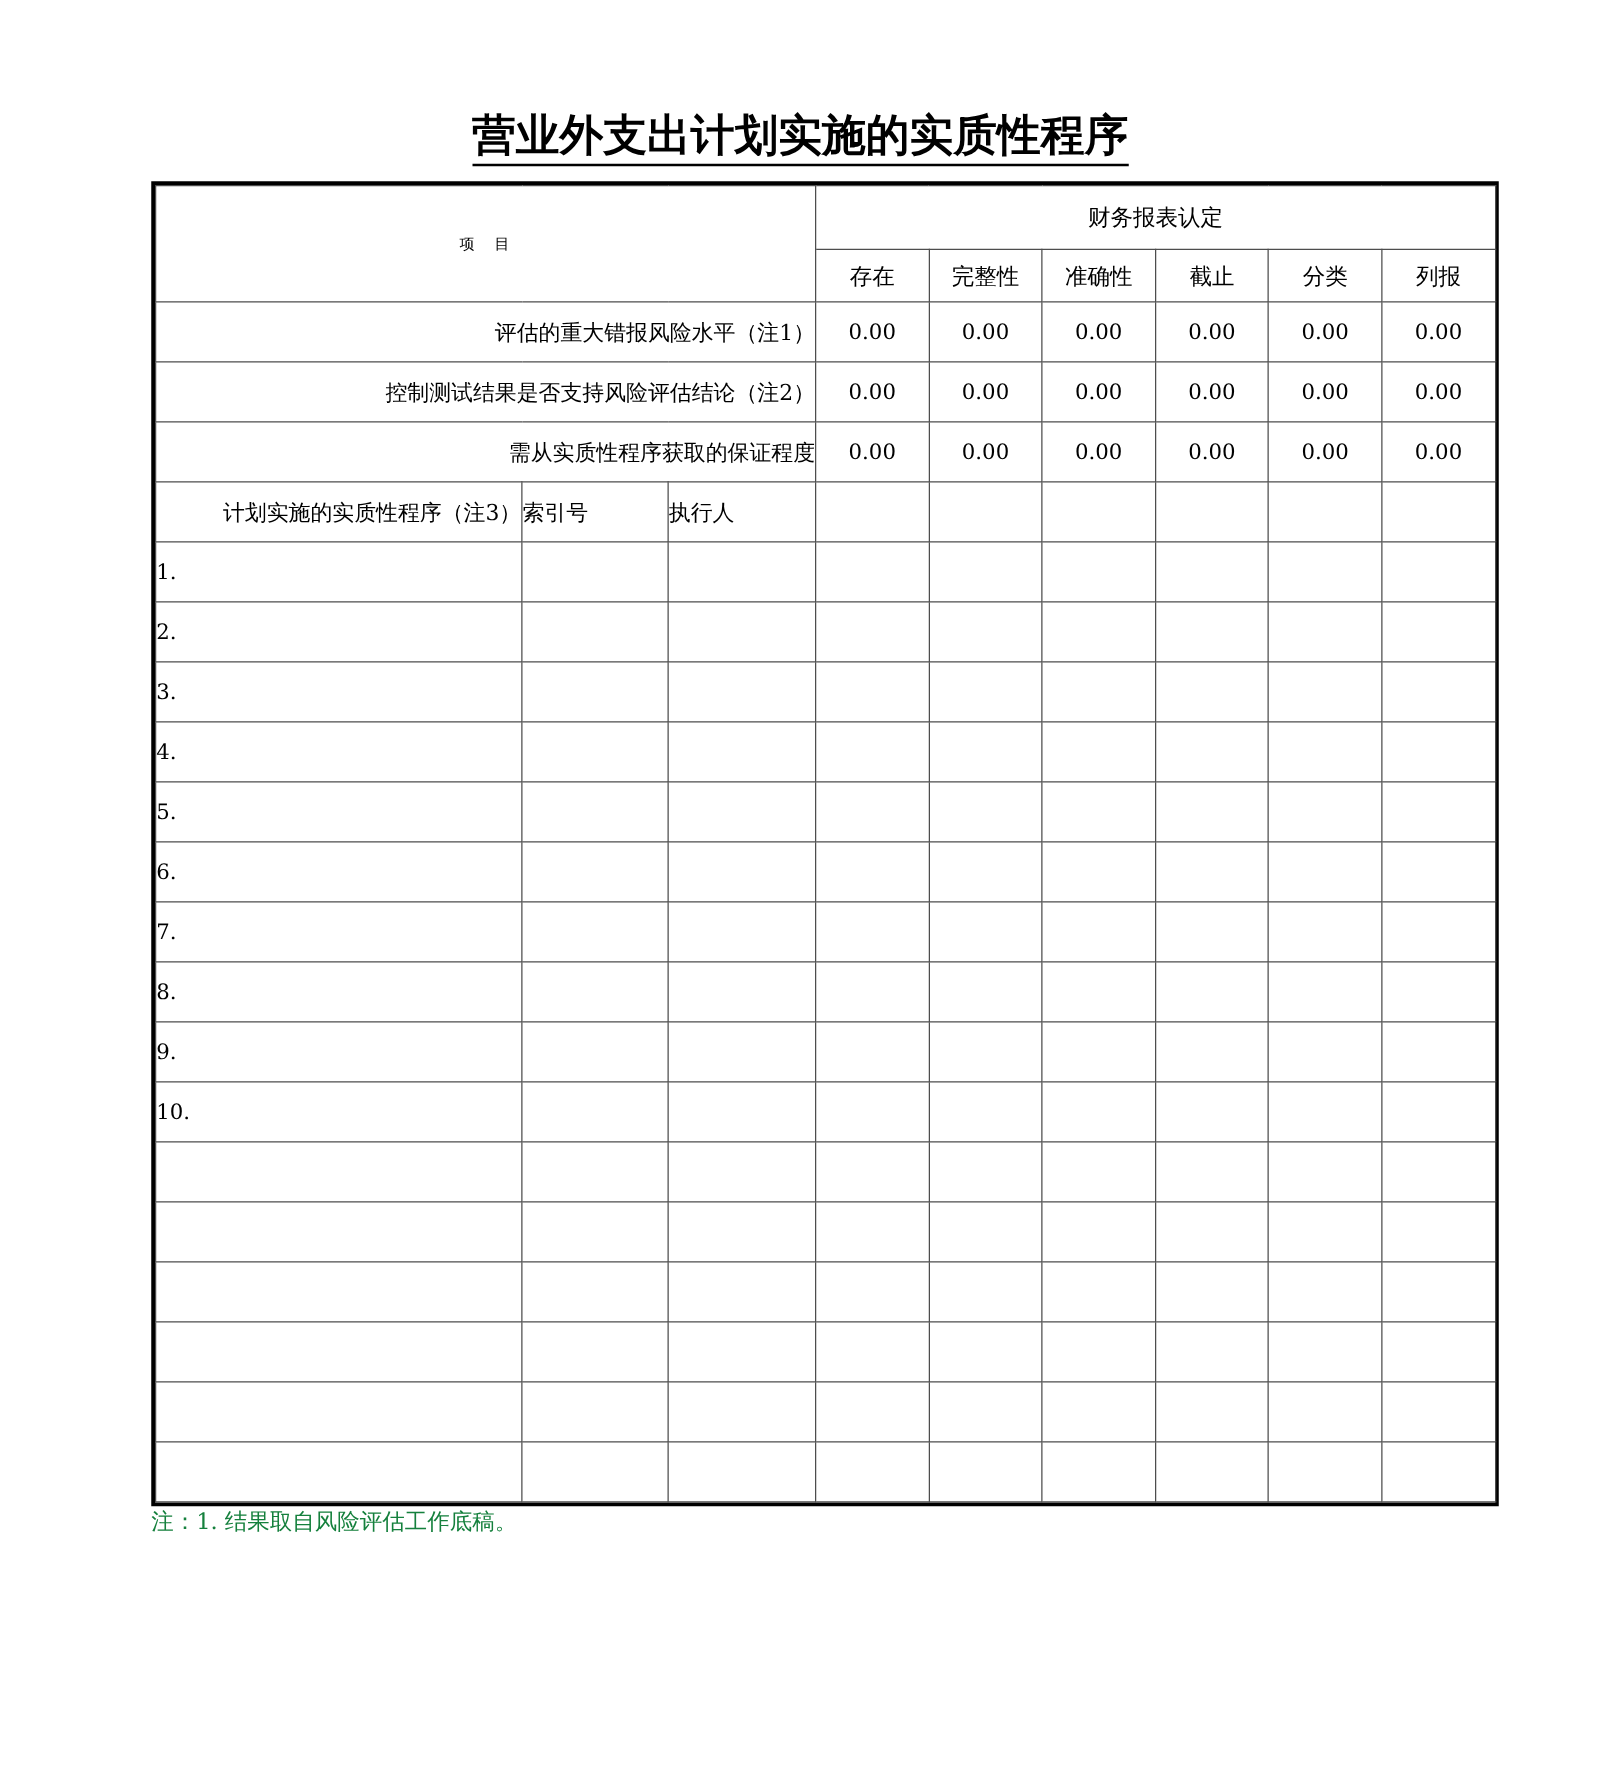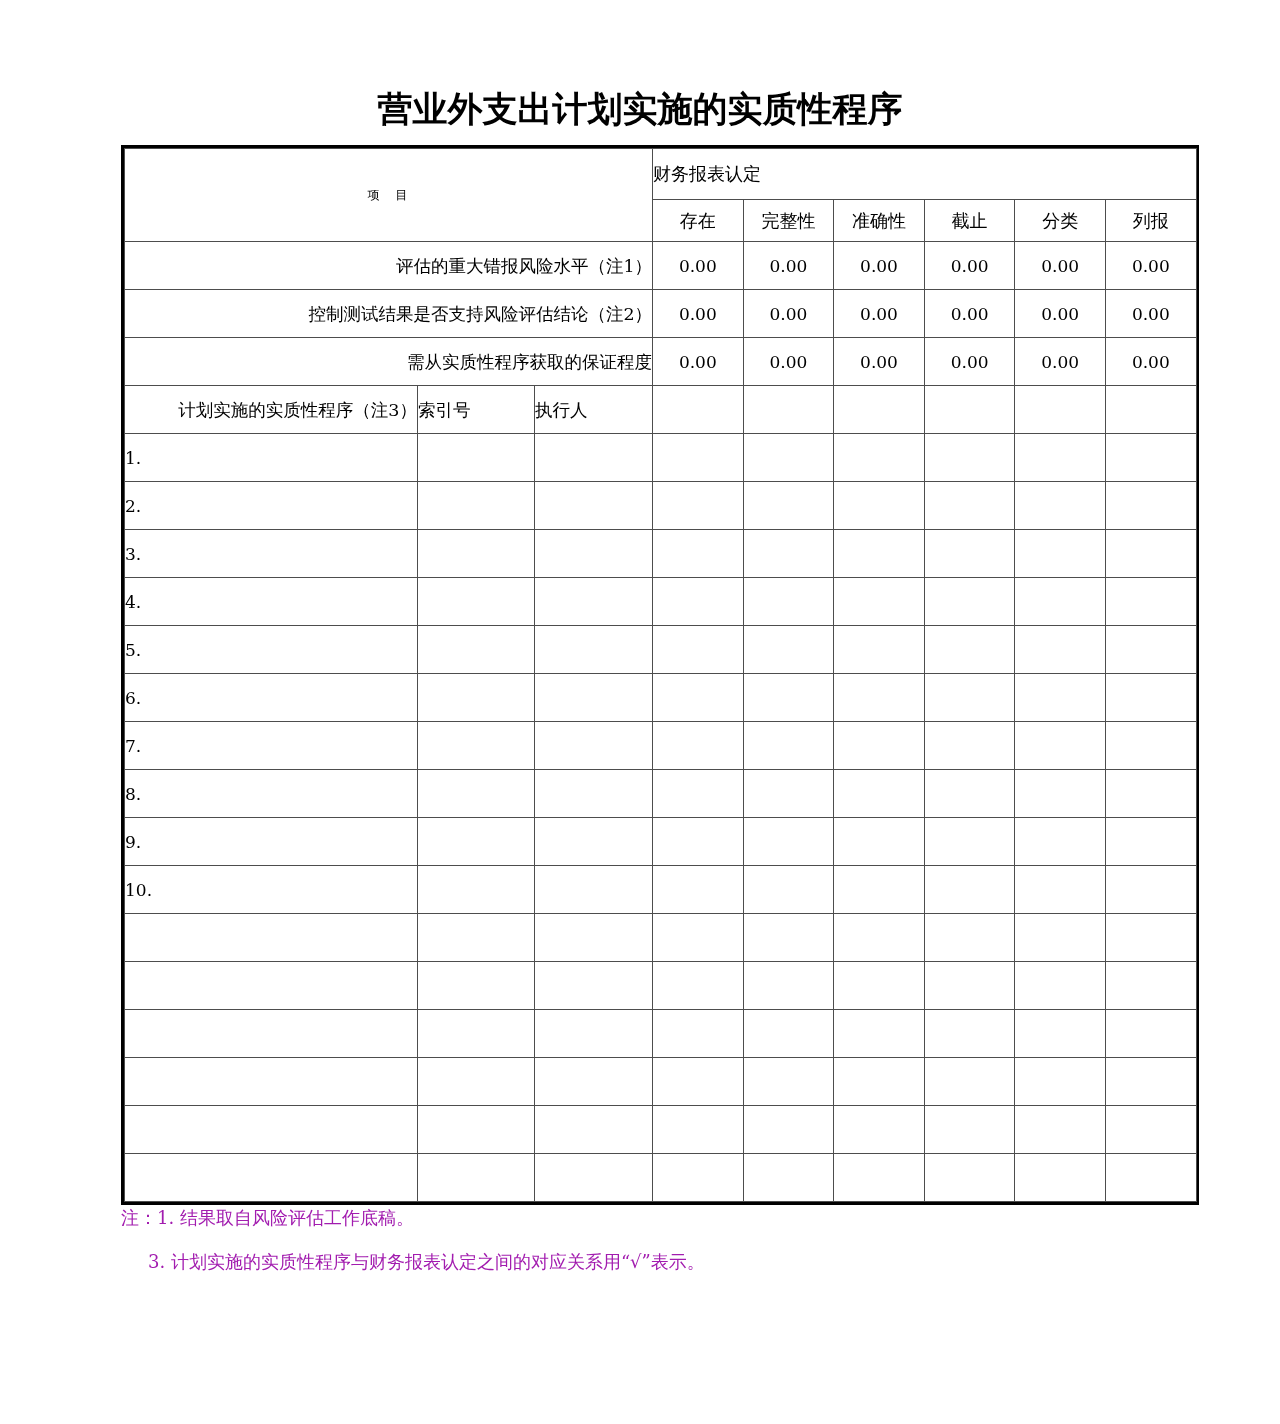--- a/index.html
+++ b/index.html
@@ -26,21 +26,21 @@
     text-align: center;
   }
   .doc-title {
     display: inline-block;
     font-family: "DejaVu Serif", "Liberation Serif", serif;
     font-size: 35px;
     font-weight: 700;
     line-height: 42px;
     letter-spacing: 0px;
     border-bottom: 2px solid #000;
-    padding-bottom: 17px;
+    padding-bottom: 1px;
     white-space: nowrap;
   }
 
   
   .sheet {
     position: absolute;
     left: 121px;
     top: 145px;
     width: 1072px;
   }
@@ -63,21 +63,21 @@
     box-sizing: content-box;
   }
 
   
   col.c-item   { width: 293px; }
   col.c-idx    { width: 117px; }
   col.c-exec   { width: 118px; }
   col.c-assert { width: 90.6px; }
 
   .h-merge {
-    text-align: left;
+    text-align: center;
     height: 50px;
     font-size: 18px;
   }
   .h-item {
     text-align: center;
     height: 92px;
     font-size: 12px;
     letter-spacing: 2px;
   }
   .h-sub {
@@ -112,21 +112,21 @@
 
   
   .notes {
     position: absolute;
     left: 121px;
     top: 1196px;
     width: 1080px;
     font-family: "DejaVu Serif", "Liberation Serif", serif;
     font-size: 18px;
     line-height: 44px;
-    color: #a21caf;
+    color: #15803d;
   }
   .note-line { white-space: nowrap; }
   .note-line.indent { padding-left: 27px; }
 </style>
 </head>
 <body>
 
 <div class="title-wrap">
   <span class="doc-title">营业外支出计划实施的实质性程序</span>
 </div>
@@ -370,14 +370,13 @@
           <td class="r-val"></td>
           <td class="r-val"></td>
           <td class="r-val"></td>
         </tr>
       </tbody>
   </table>
 </div>
 
 <div class="notes">
   <div class="note-line">注：1. 结果取自风险评估工作底稿。</div>
-  <div class="note-line indent">3. 计划实施的实质性程序与财务报表认定之间的对应关系用“√”表示。</div>
 </div>
 
 </body></html>

